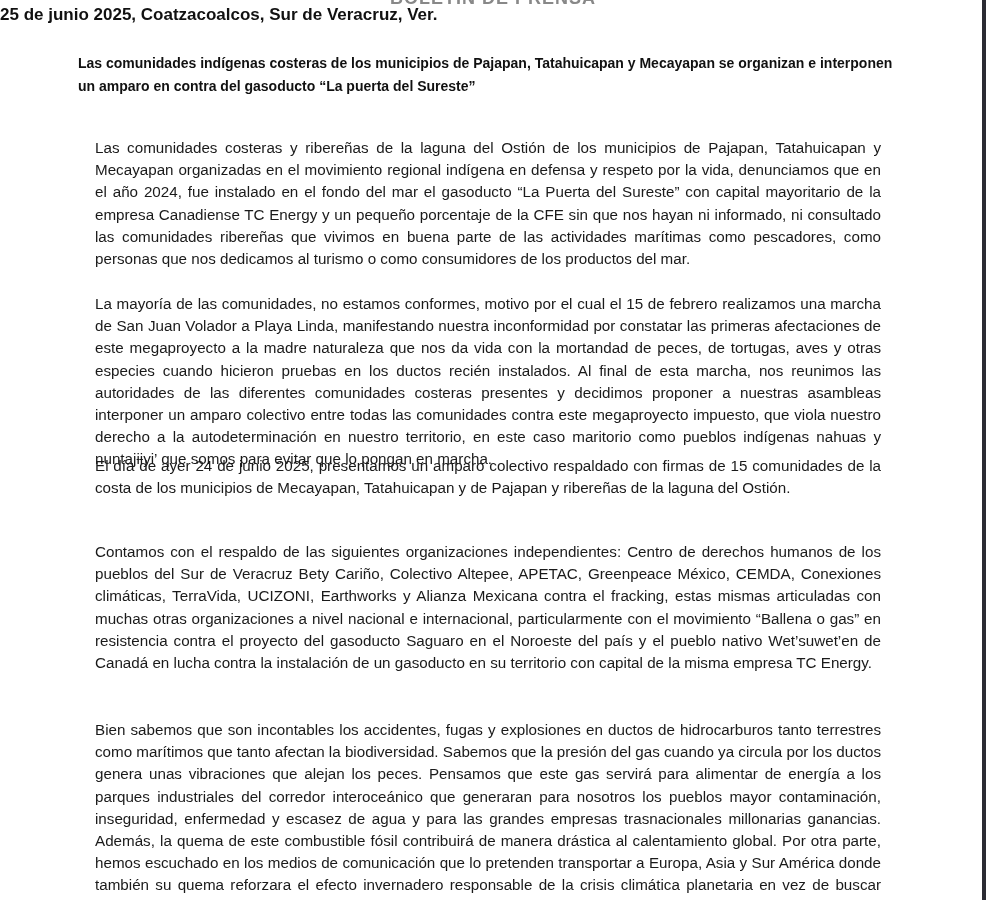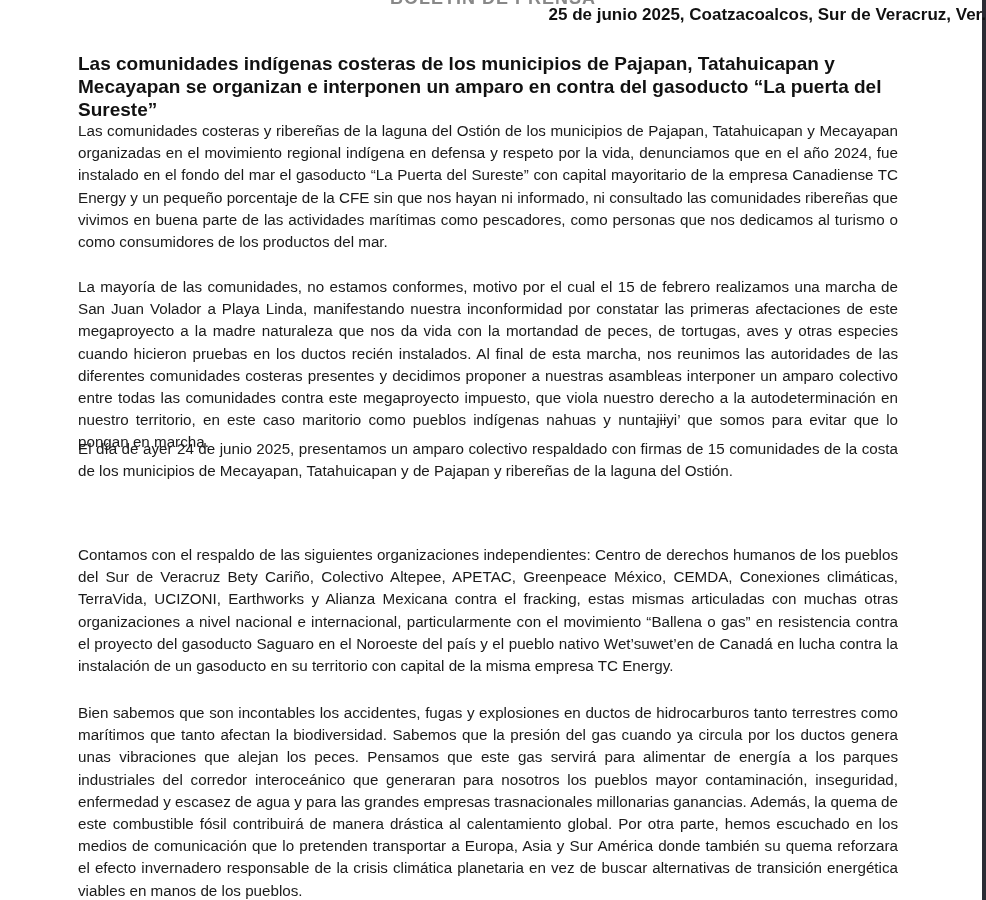--- a/index.html
+++ b/index.html
@@ -13,36 +13,36 @@
     position: absolute; top: 0; right: 0; width: 4px; height: 900px;
     background: #2b2b33;
   }
   .cut-title {
     position: absolute; top: -12px; left: 0; width: 986px;
     text-align: center; font-weight: bold; font-size: 18px; color: #888;
     letter-spacing: 1px;
   }
   .dateline {
     position: absolute; top: 5px; left: 0; width: 986px;
-    text-align: right; font-weight: bold; font-size: 17px; color: #111;
+    text-align: left; font-weight: bold; font-size: 17px; color: #111;
   }
   .headline {
     position: absolute; top: 52px; left: 78px; width: 820px;
-    font-weight: bold; font-size: 19px; line-height: 23px; color: #111;
+    font-weight: bold; font-size: 14px; line-height: 23px; color: #111;
   }
   .body-text {
     position: absolute; left: 78px; width: 820px;
     font-size: 15.2px; line-height: 22.2px; color: #1a1a1a;
     text-align: justify;
   }
-  .body-text p { margin: 0; }
+  .body-text p { margin: 17px; }
   .p1 { top: 120px; }
   .p2 { top: 276px; }
   .p3 { top: 438px; }
-  .p4 { top: 544px; }
+  .p4 { top: 524px; }
   .p5 { top: 702px; }
 </style>
 </head>
 <body>
 
 <div class="right-border"></div>
 
 <div class="cut-title">BOLETÍN DE PRENSA</div>
 
 <div class="dateline">25 de junio 2025, Coatzacoalcos, Sur de Veracruz, Ver.</div>

